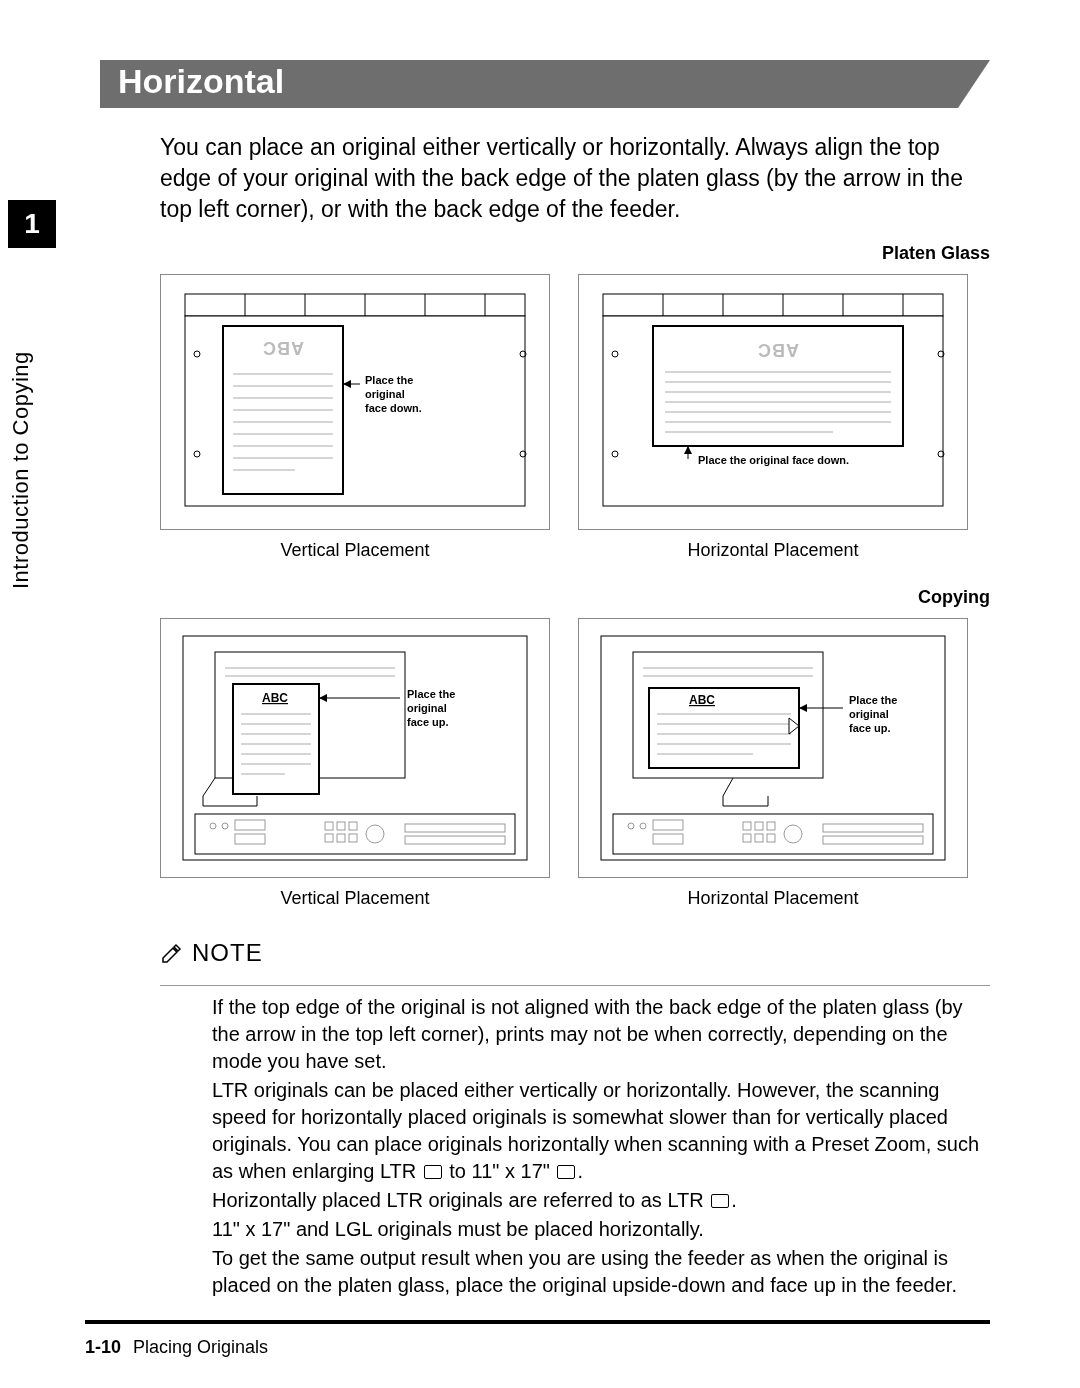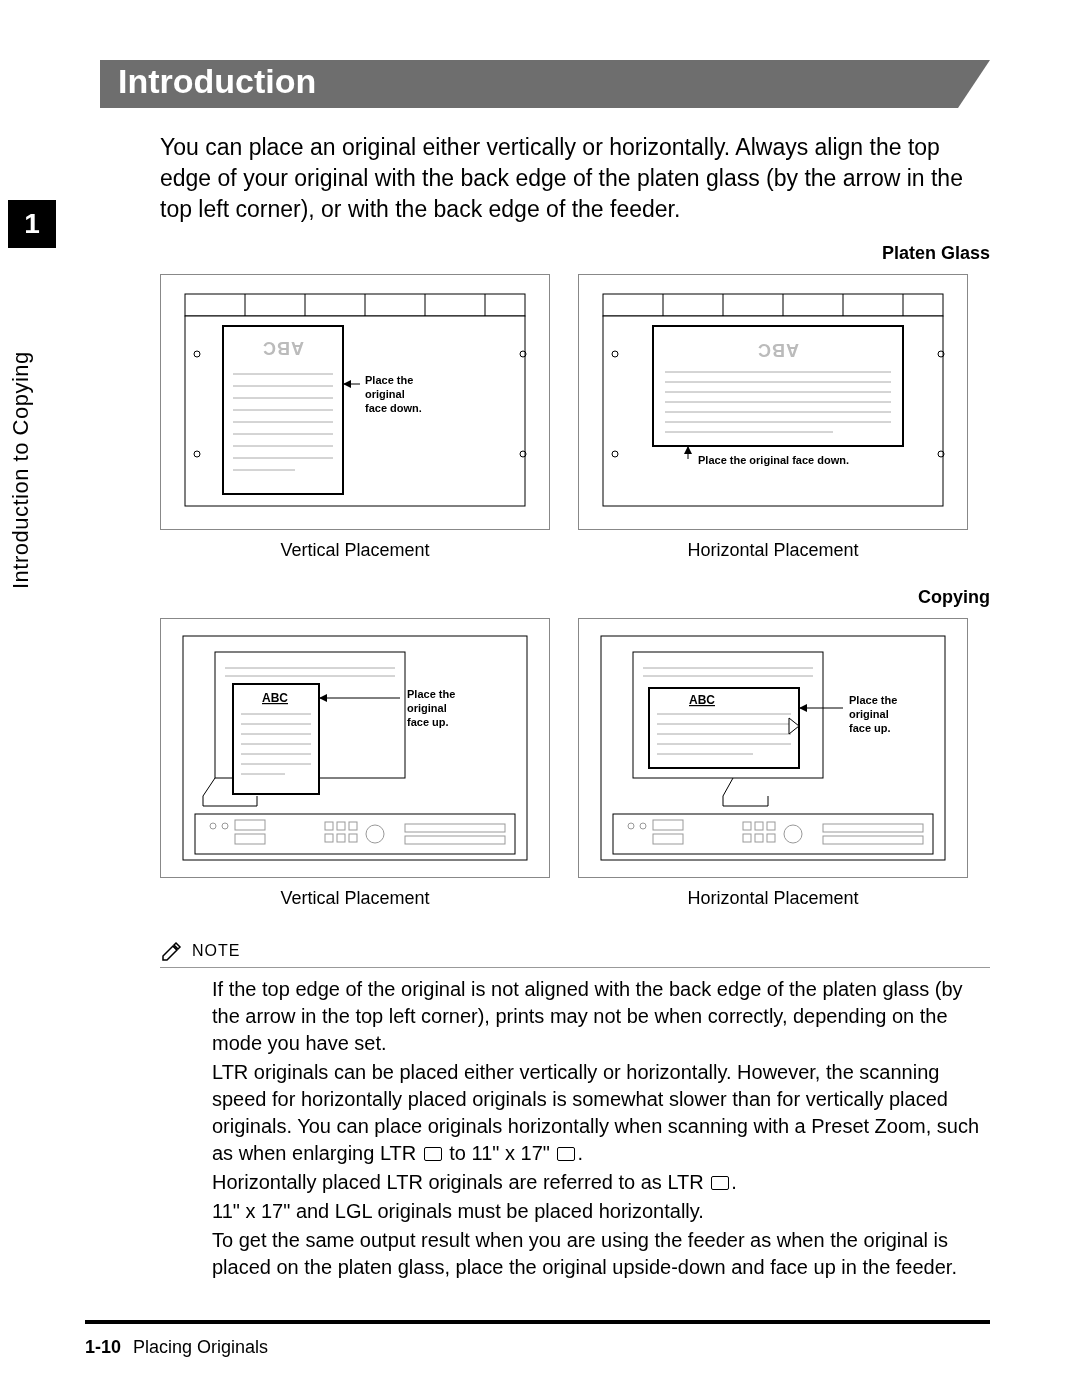--- a/index.html
+++ b/index.html
@@ -13,21 +13,21 @@
   .h-banner .title{position:absolute;left:18px;top:2px;color:#fff;font-size:34px;font-weight:bold;font-family:"Helvetica Neue",Helvetica,Arial,sans-serif}
   .intro{margin:24px 0 18px 100px;font-size:23px;line-height:1.35}
   .figs{margin-left:100px}
   .fig-title{text-align:right;font-weight:bold;font-size:18px;margin:6px 0 10px}
   .row{display:flex;gap:28px;justify-content:flex-start}
   .panel{width:390px}
   .panel .img{height:260px;border:1px solid #888;display:flex;align-items:center;justify-content:center;box-sizing:border-box}
   .panel.short .img{height:256px}
   .panel .cap{text-align:center;font-weight:normal;font-size:18px;margin-top:10px}
   .note-block{margin:30px 0 0 100px}
-  .note-head{display:flex;align-items:center;font-size:16px;letter-spacing:1px;font-weight:normal;border-bottom:1px solid #999;padding-bottom:4px;margin-bottom:8px}
+  .note-head{display:flex;align-items:center;font-size:24px;letter-spacing:1px;font-weight:normal;border-bottom:1px solid #999;padding-bottom:18px;margin-bottom:8px}
   .note-head svg{margin-right:8px}
   .note-body{font-size:20px;line-height:1.35;padding-left:52px}
   .note-body p{margin:0 0 2px}
   .footer-rule{position:absolute;left:85px;right:90px;bottom:64px;border-top:4px solid #000}
   .footer{position:absolute;left:85px;bottom:30px;font-size:18px}
   .footer .pg{font-weight:bold;margin-right:7px}
   .landscape-glyph{display:inline-block;width:16px;height:12px;border:1.5px solid #000;border-radius:2px;vertical-align:-1px;margin:0 2px}
   
   .ruler line{stroke:#000;stroke-width:1}
   .doc rect{fill:#fff;stroke:#000;stroke-width:2}
@@ -43,21 +43,21 @@
   <div class="side-tab">
     <div class="chapter-box">
       <span>1</span>
     </div>
     <div class="vlabel">Introduction to Copying</div>
   </div>
 
   <div class="h-banner">
     <div class="bar"></div>
     <div class="tri"></div>
-    <div class="title">Introduction</div>
+    <div class="title">Horizontal</div>
   </div>
 
   <div class="intro">You can place an original either vertically or horizontally. Always align the top edge of your original with the back edge of the platen glass (by the arrow in the top left corner), or with the back edge of the feeder.</div>
 
   <div class="figs">
 
     <div class="fig-title">Platen Glass</div>
 
     <div class="row">
 

